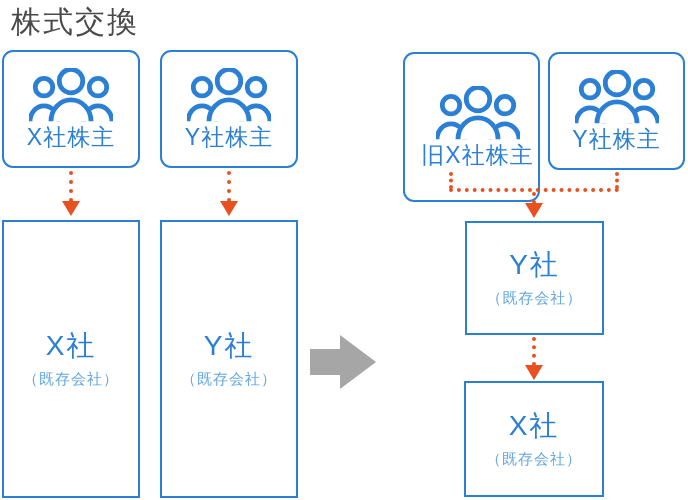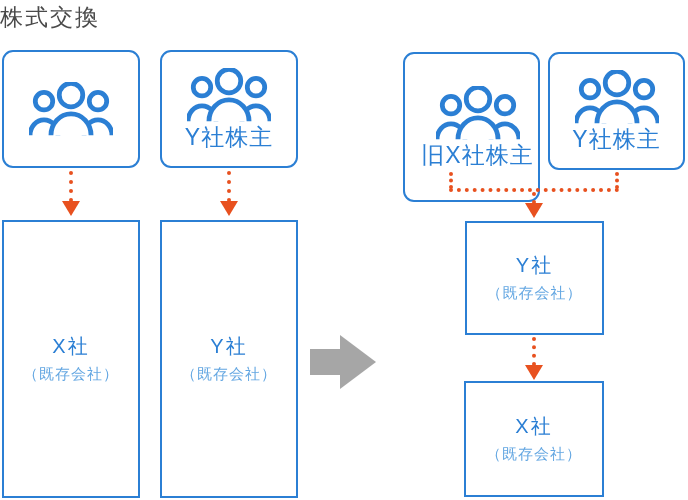--- a/index.html
+++ b/index.html
@@ -1,32 +1,32 @@
 <!DOCTYPE html>
 <html style="--blue: #2b7fd4; --light-blue: #64a7e2; --orange: #e8511f; --gray: #a6a6a6; --title-text: #4a4a4a;"><head>
 <meta charset="utf-8">
 <style>
   html,body{margin:0;padding:0;background:#fff;}
   .stage{
     position:relative;width:688px;height:500px;background:#fff;overflow:hidden;
     font-family:"Liberation Sans","DejaVu Sans",sans-serif;
   }
   .page-title{
-    position:absolute;left:0;top:2px;font-size:23px;letter-spacing:2px;
+    position:absolute;left:11px;top:2px;font-size:30px;letter-spacing:2px;
     color:var(--title-text,#4a4a4a);
   }
   .rbox,.cbox{
     position:absolute;box-sizing:border-box;background:#fff;
     border:2px solid var(--blue,#2b7fd4);
     display:flex;flex-direction:column;align-items:center;justify-content:center;
   }
   .rbox{border-radius:11px;gap:3px;}
   .cbox{border-radius:0;gap:9px;}
   .sh-label{color:var(--blue,#2b7fd4);font-size:23px;letter-spacing:1px;line-height:1.1;}
-  .co-name{color:var(--blue,#2b7fd4);font-size:20px;letter-spacing:2px;line-height:1.1;}
+  .co-name{color:var(--blue,#2b7fd4);font-size:28px;letter-spacing:2px;line-height:1.1;}
   .co-sub{color:var(--light-blue,#64a7e2);font-size:15px;letter-spacing:1px;line-height:1.1;}
   .people-svg{display:block;}
   .vstem{position:absolute;width:0;border-left:4px dotted var(--orange,#e8511f);}
   .hstem{position:absolute;height:0;border-top:4px dotted var(--orange,#e8511f);}
   .ahead{
     position:absolute;width:0;height:0;
     border-left:9px solid transparent;border-right:9px solid transparent;
     border-top:15px solid var(--orange,#e8511f);
   }
   .gstem{position:absolute;background:var(--gray,#a6a6a6);}
@@ -51,20 +51,21 @@
         <g stroke="#2b7fd4" stroke-width="5.5" fill="none">
           <circle cx="17" cy="22" r="10"></circle>
           <circle cx="79" cy="22" r="10"></circle>
           <path d="M1,61 a16,17.5 0 0 1 32,0"></path>
           <path d="M63,61 a16,17.5 0 0 1 32,0"></path>
           <circle cx="48" cy="15" r="13.5" fill="#fff"></circle>
           <path d="M25,61 a23,24.5 0 0 1 46,0" fill="#fff"></path>
         </g>
       </svg>
     </span>
+    <span class="sh-label">X社株主</span>
   </div>
 
   
   <div class="rbox" style="left:160px;top:50px;width:138px;height:118px;">
     <span>
       <svg class="people-svg" width="84" height="54" viewBox="0 0 96 62">
         <g stroke="#2b7fd4" stroke-width="5.5" fill="none">
           <circle cx="17" cy="22" r="10"></circle>
           <circle cx="79" cy="22" r="10"></circle>
           <path d="M1,61 a16,17.5 0 0 1 32,0"></path>

